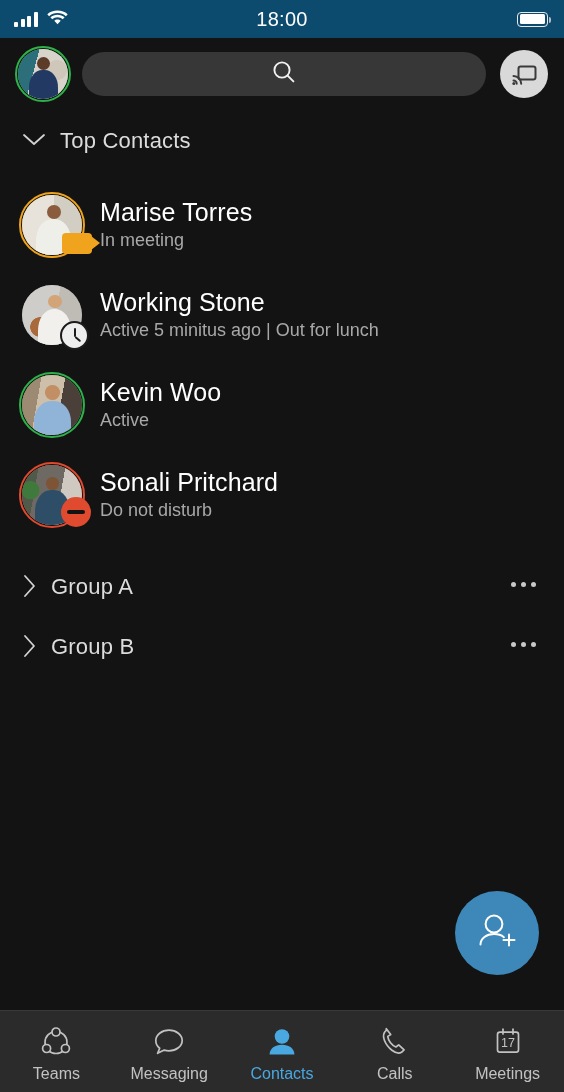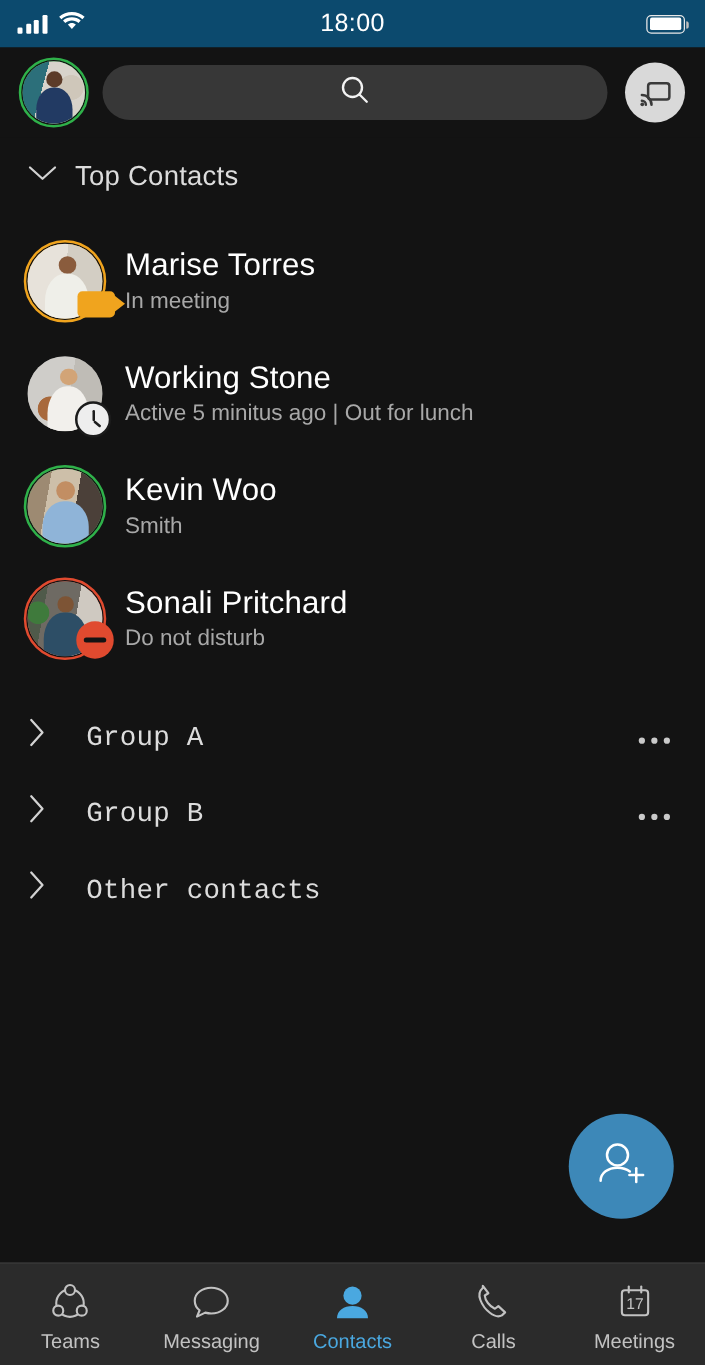--- a/index.html
+++ b/index.html
@@ -148,22 +148,22 @@
     background: #e04a2f; border-radius: 50%;
   }
   .badge.dnd::after {
     content: ""; position: absolute; left: 6px; top: 13px;
     width: 18px; height: 4px; background: #131313; border-radius: 2px;
   }
 
   
   .groups { padding-top: 18px; }
   .group-row {
-    display: flex; align-items: flex-end; gap: 32px;
-    padding: 16px 26px 16px 22px; cursor: pointer; font-family: Liberation Mono, monospace;
+    display: flex; align-items: flex-start; gap: 14px;
+    padding: 16px 26px 16px 22px; cursor: pointer;
   }
   .group-row .label { font-size: 22px; color: #dcdcdc; flex: 1; letter-spacing: .2px; }
   .dots { display: flex; gap: 5px; padding: 8px 2px; cursor: pointer; }
   .dots i { width: 5px; height: 5px; border-radius: 50%; background: #c9c9c9; display: block; }
 
   
   .fab {
     position: absolute; right: 25px; bottom: 117px;
     width: 84px; height: 84px; border-radius: 50%;
     background: #3d88b8; display: flex; align-items: center; justify-content: center;
@@ -293,21 +293,21 @@
     <div class="contact">
       <div class="avatar ring" style="--ring:#2fb14a">
         <div class="ph">
           <div class="bg" style="background:linear-gradient(100deg,#9d8a72 0 28%,#cdbfa9 28% 62%,#4b4039 62% 100%)"></div>
           <div class="head" style="left:39%;top:16%;width:24%;height:25%;--skin:#c28e63"></div>
           <div class="body" style="left:20%;top:43%;width:62%;height:57%;--cloth:#8fb4d8"></div>
         </div>
       </div>
       <div class="meta">
         <div class="name">Kevin Woo</div>
-        <div class="status">Smith</div>
+        <div class="status">Active</div>
       </div>
     </div>
 
     <div class="contact">
       <div class="avatar ring" style="--ring:#e04a2f">
         <div class="ph">
           <div class="bg" style="background:linear-gradient(100deg,#4f5a4a 0 24%,#6e6a63 24% 62%,#cfc9c1 62% 100%)"></div>
           <div class="bg" style="background:radial-gradient(circle at 14% 42%,#3f7a3c 0 14%,transparent 15%)"></div>
           <div class="head" style="left:40%;top:20%;width:21%;height:21%;--skin:#7d5435"></div>
           <div class="body" style="left:22%;top:41%;width:58%;height:59%;--cloth:#2d4e66"></div>
@@ -344,28 +344,20 @@
         </svg>
       </span>
       <span class="label">Group B</span>
       <span class="dots">
           <i></i>
           <i></i>
           <i></i>
         </span>
     </div>
 
-    <div class="group-row">
-      <span>
-        <svg width="15" height="24" viewBox="0 0 15 24">
-          <polyline points="3,2 12,12 3,22" fill="none" stroke="#d2d2d2" stroke-width="1.8" stroke-linecap="round" stroke-linejoin="round"></polyline>
-        </svg>
-      </span>
-      <span class="label">Other contacts</span>
-    </div>
   </div>
 
   <div class="fab">
     <span>
       <svg width="44" height="40" viewBox="0 0 44 40">
         <circle cx="19" cy="13" r="8.4" fill="none" stroke="#ffffff" stroke-width="2"></circle>
         <path d="M5.5 33.5c0-6.2 6-10.4 13.5-10.4 4 0 7.5 1.2 9.9 3.1" fill="none" stroke="#ffffff" stroke-width="2" stroke-linecap="round"></path>
         <line x1="34" y1="23.5" x2="34" y2="34.5" stroke="#ffffff" stroke-width="2" stroke-linecap="round"></line>
         <line x1="28.5" y1="29" x2="39.5" y2="29" stroke="#ffffff" stroke-width="2" stroke-linecap="round"></line>
       </svg>

